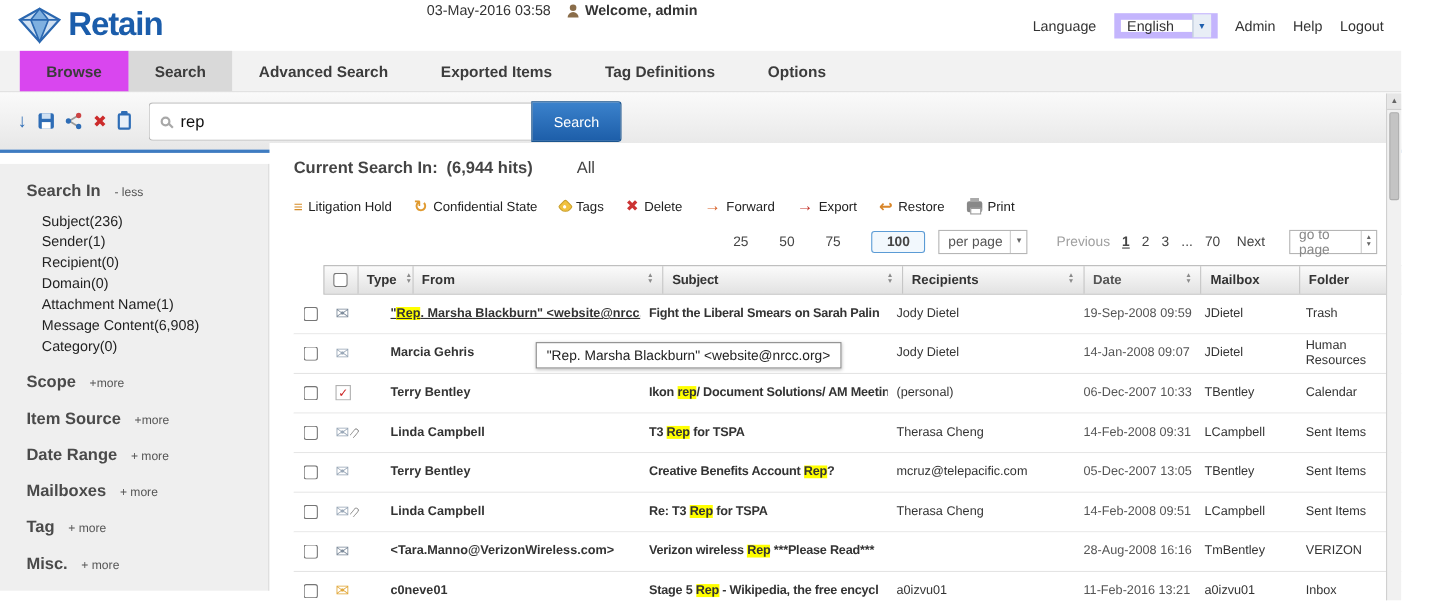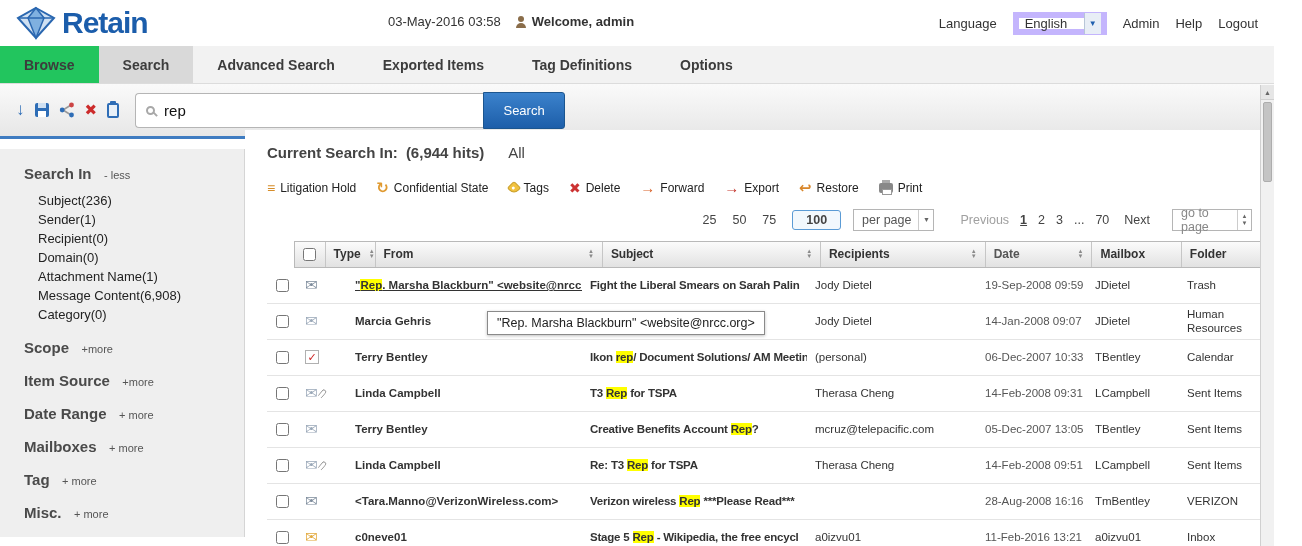--- a/index.html
+++ b/index.html
@@ -3,34 +3,34 @@
 <meta charset="utf-8">
 <style>
   * { box-sizing: border-box; margin: 0; padding: 0; }
   html,body { width:1302px; height:546px; overflow:hidden; background:#fff;
     font-family:"Liberation Sans","DejaVu Sans",sans-serif; color:#333; }
 
   
   .header { height:46px; background:#fff; display:flex; align-items:center; padding:0 16px; position:relative; }
   .logo { display:flex; align-items:center; gap:6px; }
   .logo-text { font-size:30px; font-weight:bold; color:#1b5dab; letter-spacing:-1px; }
-  .header-center { position:absolute; left:388px; top:14px; display:flex; align-items:center; gap:14px; font-size:13px; color:#333; }
+  .header-center { position:absolute; left:388px; top:2px; display:flex; align-items:center; gap:14px; font-size:13px; color:#333; }
   .welcome-wrap { display:flex; align-items:center; gap:5px; font-weight:bold; }
   .icon-person { display:inline-block; width:12px; height:12px; position:relative; }
   .icon-person::before { content:""; position:absolute; top:0; left:3px; width:6px; height:6px; background:#8a6d4a; border-radius:50%; }
   .icon-person::after { content:""; position:absolute; bottom:0; left:1px; width:10px; height:5px; background:#8a6d4a; border-radius:5px 5px 0 0; }
   .header-right { margin-left:auto; display:flex; align-items:center; gap:16px; font-size:13px; }
   .lang-select { width:94px; height:23px; border:6px solid #c4b5fd; background:#fff; display:flex; align-items:center; justify-content:space-between; padding-left:6px; cursor:pointer; }
   .sel-arrow { width:17px; height:21px; background:#e8eef6; color:#1f5fae; font-size:8px; display:flex; align-items:center; justify-content:center; border-left:1px solid #b8c6d8; }
   .hlink { color:#333; cursor:pointer; }
 
   
   .tabbar { height:38px; background:#f2f2f2; display:flex; align-items:stretch; border-bottom:1px solid #dcdcdc; }
   .tab { padding:0 24px; display:flex; align-items:center; font-size:14px; font-weight:bold; color:#3c3c3c; cursor:pointer; }
-  .tab.first { background:#22c55e; }
+  .tab.first { background:#d946ef;margin-left:18px; }
   .tab.active { background:#d9d9d9; }
 
   
   .toolbar { height:55px; background:linear-gradient(#fafafa,#e7e7e7); border-bottom:3px solid #3f7cc1; display:flex; align-items:center; padding:0 16px; }
   .tool-icons { display:flex; align-items:center; gap:10px; margin-right:16px; }
   .ticon { cursor:pointer; display:inline-flex; align-items:center; justify-content:center; }
   .icon-download { color:#2e6db6; font-weight:bold; font-size:17px; }
   .icon-save { width:14px; height:14px; background:#2e6db6; border-radius:2px; position:relative; }
   .icon-save::before { content:""; position:absolute; top:0; left:3px; width:8px; height:5px; background:#cfe0f2; }
   .icon-save::after { content:""; position:absolute; bottom:0; left:3px; width:8px; height:6px; background:#fff; }
@@ -49,41 +49,41 @@
   .side-sec { margin-bottom:15px; }
   .side-title { font-size:15px; font-weight:bold; color:#4a4a4a; cursor:pointer; }
   .side-toggle { font-size:11px; color:#555; margin-left:8px; cursor:pointer; }
   .side-items { list-style:none; margin:8px 0 0 14px; }
   .side-items li { font-size:13px; color:#222; line-height:19px; cursor:pointer; }
 
   .main { flex:1; background:#fff; padding:14px 18px 0 22px; position:relative; overflow:hidden; }
   .main-title-row { display:flex; align-items:baseline; gap:8px; font-size:15px; color:#444; }
   .main-title { font-weight:bold; }
   .hits { font-weight:bold; }
-  .scope-all { margin-left:16px; cursor:pointer; }
+  .scope-all { margin-left:32px; cursor:pointer; }
 
   
   .actions { margin-top:18px; display:flex; align-items:center; gap:20px; font-size:12px; color:#222; }
   .action { display:flex; align-items:center; gap:5px; cursor:pointer; white-space:nowrap; }
   .ai { display:inline-flex; align-items:center; justify-content:center; }
   .ai-lit { color:#d68d2a; font-weight:bold; font-size:14px; }
   .ai-conf { color:#e09a30; font-weight:bold; font-size:15px; }
   .ai-tag { width:10px; height:10px; background:#f2c23e; border:1px solid #caa02c; border-radius:2px 2px 2px 6px; transform:rotate(-45deg); position:relative; }
   .ai-tag::after { content:""; position:absolute; top:2px; left:2px; width:3px; height:3px; background:#fff; border-radius:50%; }
   .ai-del { color:#cc3333; font-weight:bold; font-size:14px; }
   .ai-fwd { color:#d8622a; font-weight:bold; font-size:15px; }
   .ai-exp { color:#c4352c; font-weight:bold; font-size:15px; }
   .ai-res { color:#d8862a; font-weight:bold; font-size:15px; }
   .ai-print { width:14px; height:10px; background:#888; border-radius:2px; position:relative; }
   .ai-print::before { content:""; position:absolute; top:-3px; left:3px; width:8px; height:3px; background:#aaa; }
   .ai-print::after { content:""; position:absolute; bottom:-2px; left:3px; width:8px; height:4px; background:#fff; border:1px solid #999; }
 
   
   .pagerow { margin-top:12px; display:flex; justify-content:flex-end; align-items:center; gap:12px; font-size:12.5px; color:#444; padding-right:4px; }
-  .sizes { display:flex; align-items:center; gap:16px; }
+  .sizes { display:flex; align-items:center; gap:28px; }
   .size-link { cursor:pointer; }
   .size-sel { border:1px solid #5b9bd5; border-radius:3px; padding:2px 13px; font-weight:bold; background:#f2f8fd; cursor:pointer; }
   .perpage { border:1px solid #b5b5b5; background:#fff; height:22px; display:flex; align-items:center; padding-left:8px; color:#555; cursor:pointer; }
   .perpage .dd { width:15px; height:20px; border-left:1px solid #ccc; margin-left:7px; display:flex; align-items:center; justify-content:center; font-size:7px; color:#666; }
   .pages { display:flex; align-items:center; gap:11px; margin-left:14px; }
   .pg-prev { color:#a0a0a0; cursor:default; }
   .pg-num { cursor:pointer; }
   .pg-cur { font-weight:bold; text-decoration:underline; }
   .pg-next { cursor:pointer; margin-left:4px; }
   .goto { border:1px solid #b5b5b5; background:#fff; width:80px; height:22px; display:flex; align-items:center; justify-content:space-between; padding-left:8px; color:#888; margin-left:10px; cursor:text; }

